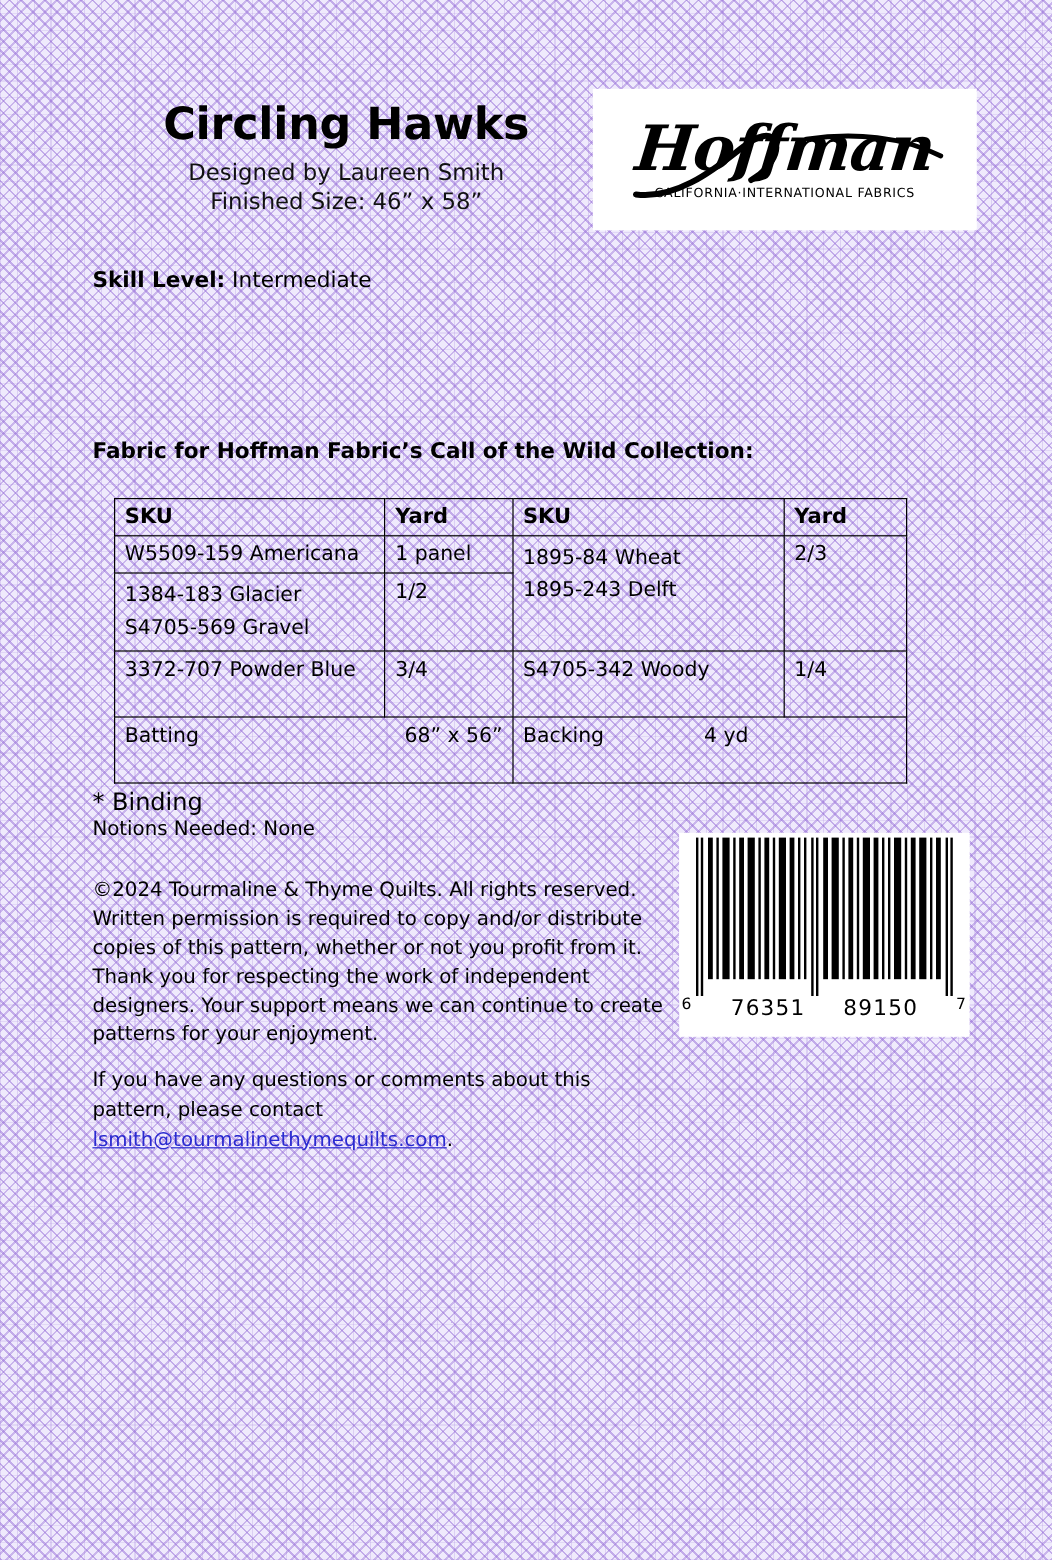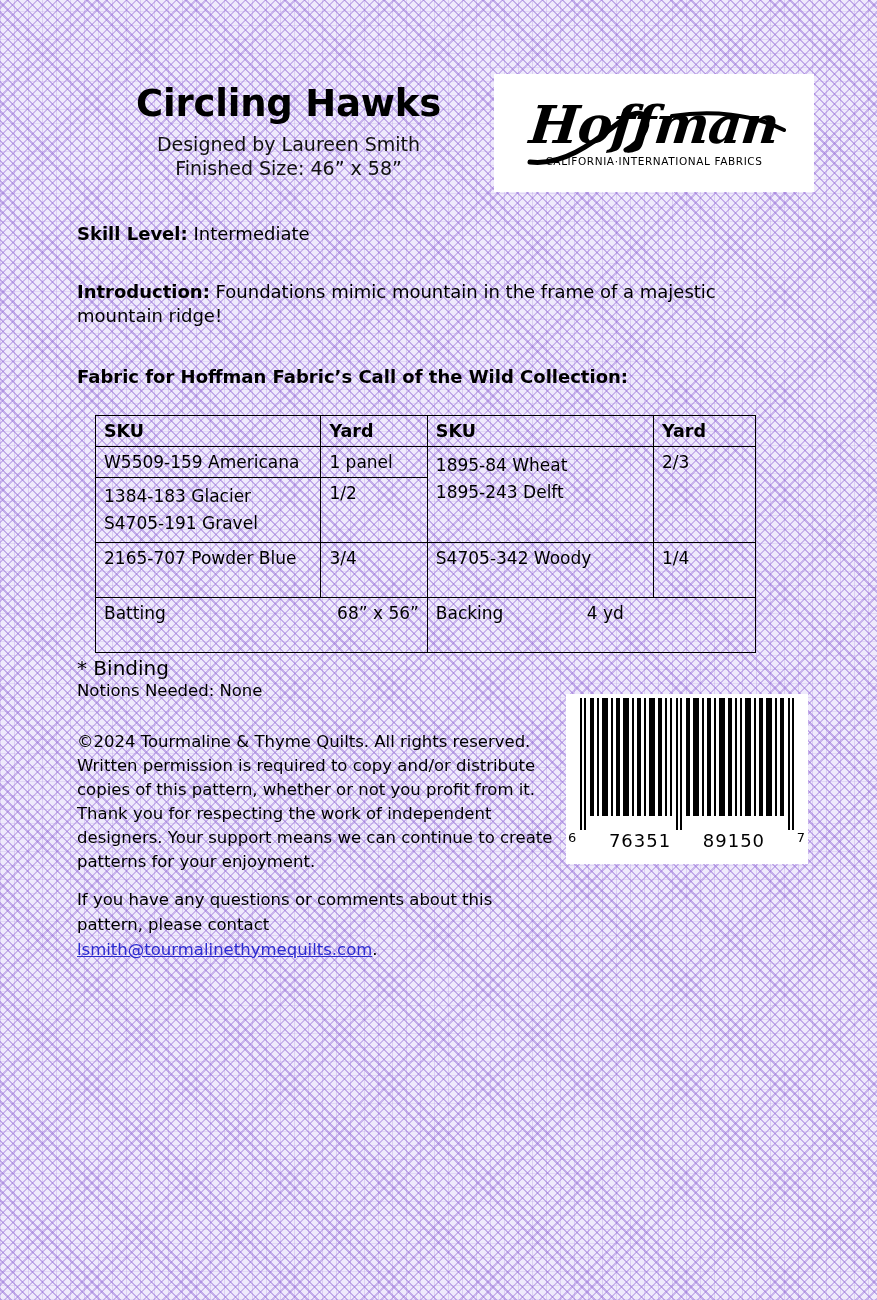--- a/index.html
+++ b/index.html
@@ -235,23 +235,20 @@
     <svg class="logo-swoosh" viewBox="0 0 270 70">
       <path d="M8 58 C 40 62, 70 40, 95 20 C 110 8, 120 6, 124 14 C 128 24, 118 38, 104 46" stroke="#000" stroke-width="5" fill="none" stroke-linecap="round"></path>
       <path d="M150 12 C 190 6, 230 10, 262 26" stroke="#000" stroke-width="4" fill="none" stroke-linecap="round"></path>
     </svg>
   </div>
 
   <div class="block skill">
     <b>Skill Level:</b><span> Intermediate</span>
   </div>
 
-  <div class="block intro">
-    <b>Introduction:</b><span> Foundations mimic mountain in the frame of a majestic mountain ridge!</span>
-  </div>
 
   <div class="block fabric-head">Fabric for Hoffman Fabric’s Call of the Wild Collection:</div>
 
   <div class="table-wrap">
     <table class="fabric">
       <thead>
         <tr>
           <th class="col-sku1">SKU</th>
           <th class="col-yd1">Yard</th>
           <th class="col-sku2">SKU</th>
@@ -264,26 +261,26 @@
           <td>1 panel</td>
           <td rowspan="2" class="two-line">
             <div>1895-84 Wheat</div>
             <div>1895-243 Delft</div>
           </td>
           <td rowspan="2">2/3</td>
         </tr>
         <tr>
           <td class="two-line tall">
             <div>1384-183 Glacier</div>
-            <div>S4705-191 Gravel</div>
+            <div>S4705-569 Gravel</div>
           </td>
           <td>1/2</td>
         </tr>
         <tr>
-          <td class="tall">2165-707 Powder Blue</td>
+          <td class="tall">3372-707 Powder Blue</td>
           <td>3/4</td>
           <td>S4705-342 Woody</td>
           <td>1/4</td>
         </tr>
         <tr>
           <td colspan="2" class="tall">
             <div class="batting-cell">
               <span>Batting</span>
               <span>68” x 56”</span>
             </div>

